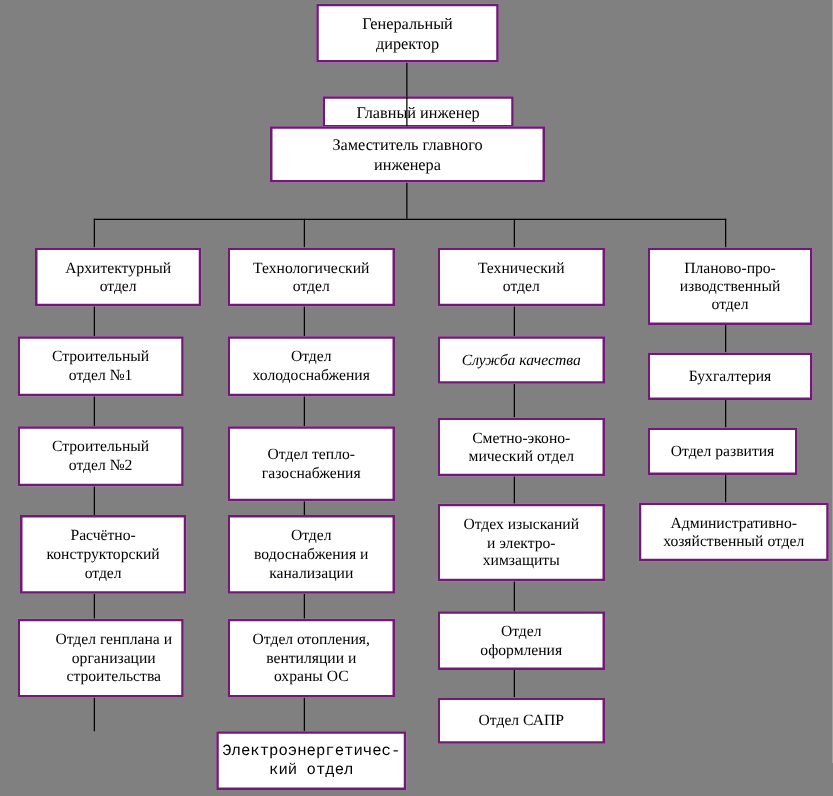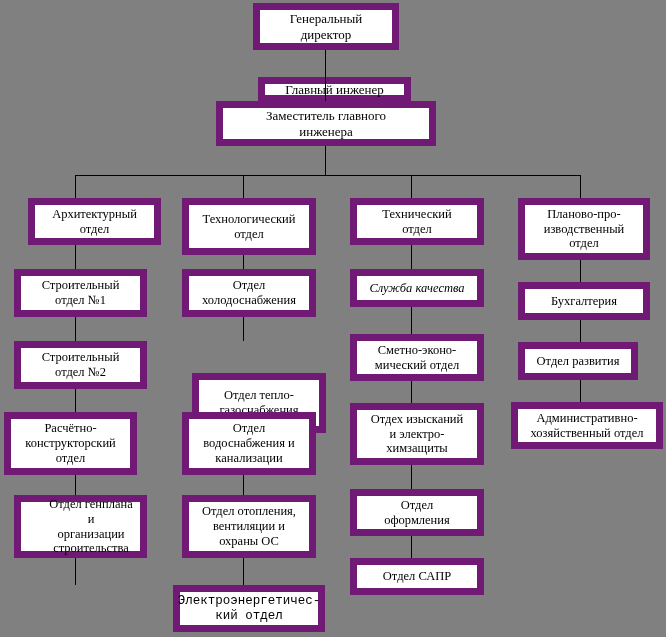--- a/index.html
+++ b/index.html
@@ -15,21 +15,21 @@
     position: relative;
     width: 666px;
     height: 637px;
     background: #808080;
     overflow: hidden;
   }
   .node {
     position: absolute;
     box-sizing: border-box;
     background: #ffffff;
-    border: 7px solid #701a75;
+    border: 2px solid #701a75;
     color: #000000;
     display: flex;
     align-items: center;
     justify-content: center;
     text-align: center;
     line-height: 1.18;
     font-size: 12.5px;
     padding: 1px 3px;
     z-index: 5;
     white-space: pre-line;
@@ -84,40 +84,40 @@
   <div class="connector v" style="left:75px; top:245px; height:24px;"></div>
 
   <div class="node" style="left:14px; top:269px; width:133px; height:48px;">Строительный
 отдел №1</div>
   <div class="connector v" style="left:75px; top:317px; height:24px;"></div>
 
   <div class="node" style="left:14px; top:341px; width:133px; height:48px;">Строительный
 отдел №2</div>
   <div class="connector v" style="left:75px; top:389px; height:23px;"></div>
 
-  <div class="node" style="left:4px; top:412px; width:133px; height:63px;">Расчётно-
+  <div class="node" style="left:16px; top:412px; width:133px; height:63px;">Расчётно-
 конструкторский
 отдел</div>
   <div class="connector v" style="left:75px; top:475px; height:20px;"></div>
 
   <div class="node" style="left:14px; top:495px; width:133px; height:63px;padding-left:24px;">Отдел генплана и
 организации
 строительства</div>
   <div class="connector v" style="left:75px; top:558px; height:27px;"></div>
 
 
-  <div class="node" style="left:182px; top:198px; width:134px; height:57px;">Технологический
+  <div class="node" style="left:182px; top:198px; width:134px; height:47px;">Технологический
 отдел</div>
   <div class="connector v" style="left:243px; top:245px; height:24px;"></div>
 
   <div class="node" style="left:182px; top:269px; width:134px; height:48px;">Отдел
 холодоснабжения</div>
   <div class="connector v" style="left:243px; top:317px; height:24px;"></div>
 
-  <div class="node" style="left:192px; top:341px; width:134px; height:60px;margin-top:32px;">Отдел тепло-
+  <div class="node" style="left:182px; top:341px; width:134px; height:60px;">Отдел тепло-
 газоснабжения</div>
   <div class="connector v" style="left:243px; top:389px; height:23px;"></div>
 
   <div class="node" style="left:182px; top:412px; width:134px; height:63px;">Отдел
 водоснабжения и
 канализации</div>
   <div class="connector v" style="left:243px; top:475px; height:20px;"></div>
 
   <div class="node" style="left:182px; top:495px; width:134px; height:63px;">Отдел отопления,
 вентиляции  и

